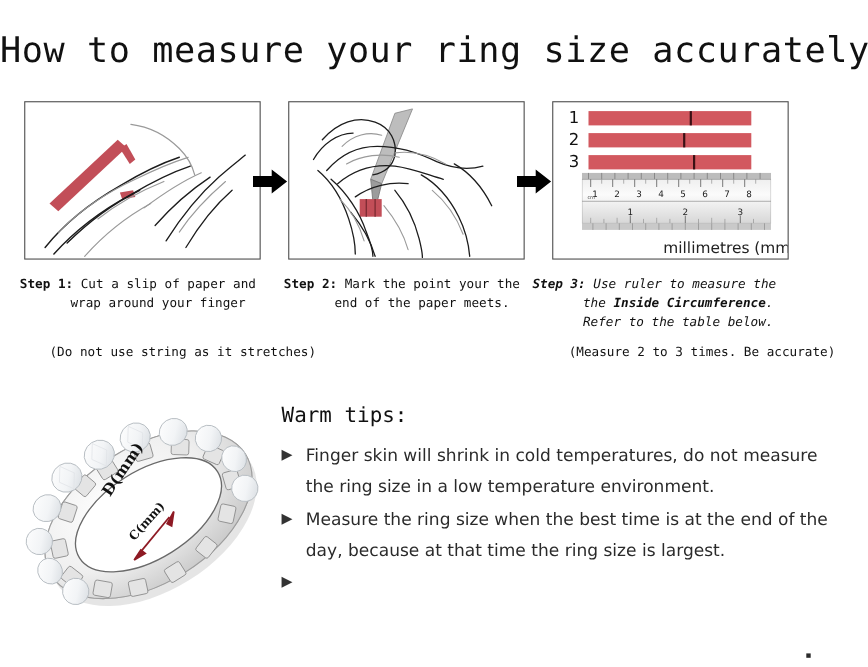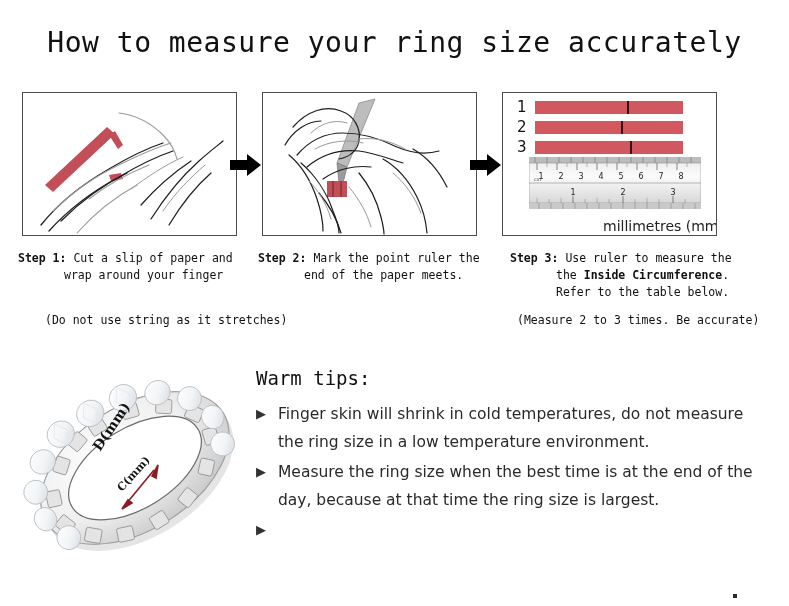--- a/index.html
+++ b/index.html
@@ -17,21 +17,21 @@
   }
 
   
   .title {
     position: absolute;
     left: 0;
     top: 26px;
     width: 789px;
     text-align: center;
     font-family: "DejaVu Sans Mono", monospace;
-    font-size: 28px;
+    font-size: 32px;
     letter-spacing: 0.5px;
     color: #111;
     white-space: nowrap;
   }
 
   
   .panel {
     position: absolute;
     top: 92px;
     width: 215px;
@@ -59,21 +59,21 @@
     position: absolute;
     font-family: "DejaVu Sans Mono", monospace;
     font-size: 11.5px;
     line-height: 17px;
     color: #111;
   }
   .caption b { font-weight: bold; text-align: right; }
   .cap-indent { display: block; padding-left: 46px; }
   #cap1 { left: 18px;  top: 250px; width: 236px; }
   #cap2 { left: 258px; top: 250px; width: 236px; }
-  #cap3 { left: 510px; top: 250px; width: 244px; }
+  #cap3 { left: 484px; top: 250px; width: 244px; font-style: italic; }
 
   .note {
     position: absolute;
     font-family: "DejaVu Sans Mono", monospace;
     font-size: 11.5px;
     color: #111;
     margin-left: 19px;
   }
   #note1 { left: 26px;  top: 313px; }
   #note3 { left: 498px; top: 313px; text-align: right; }
@@ -391,21 +391,21 @@
 </div>
 
 <div class="caption" id="cap1">
   <b>Step 1:</b>
   <span>Cut a slip of paper and</span>
   <span class="cap-indent">wrap around your finger</span>
 </div>
 
 <div class="caption" id="cap2">
   <b>Step 2:</b>
-  <span>Mark the point ruler the</span>
+  <span>Mark the point your the</span>
   <span class="cap-indent">end of the paper meets.</span>
 </div>
 
 <div class="caption" id="cap3">
   <b>Step 3:</b>
   <span>Use ruler to measure the</span>
   <span class="cap-indent"><span>the </span><b>Inside Circumference</b><span>.</span></span>
   <span class="cap-indent">Refer to the table below.</span>
 </div>
 

